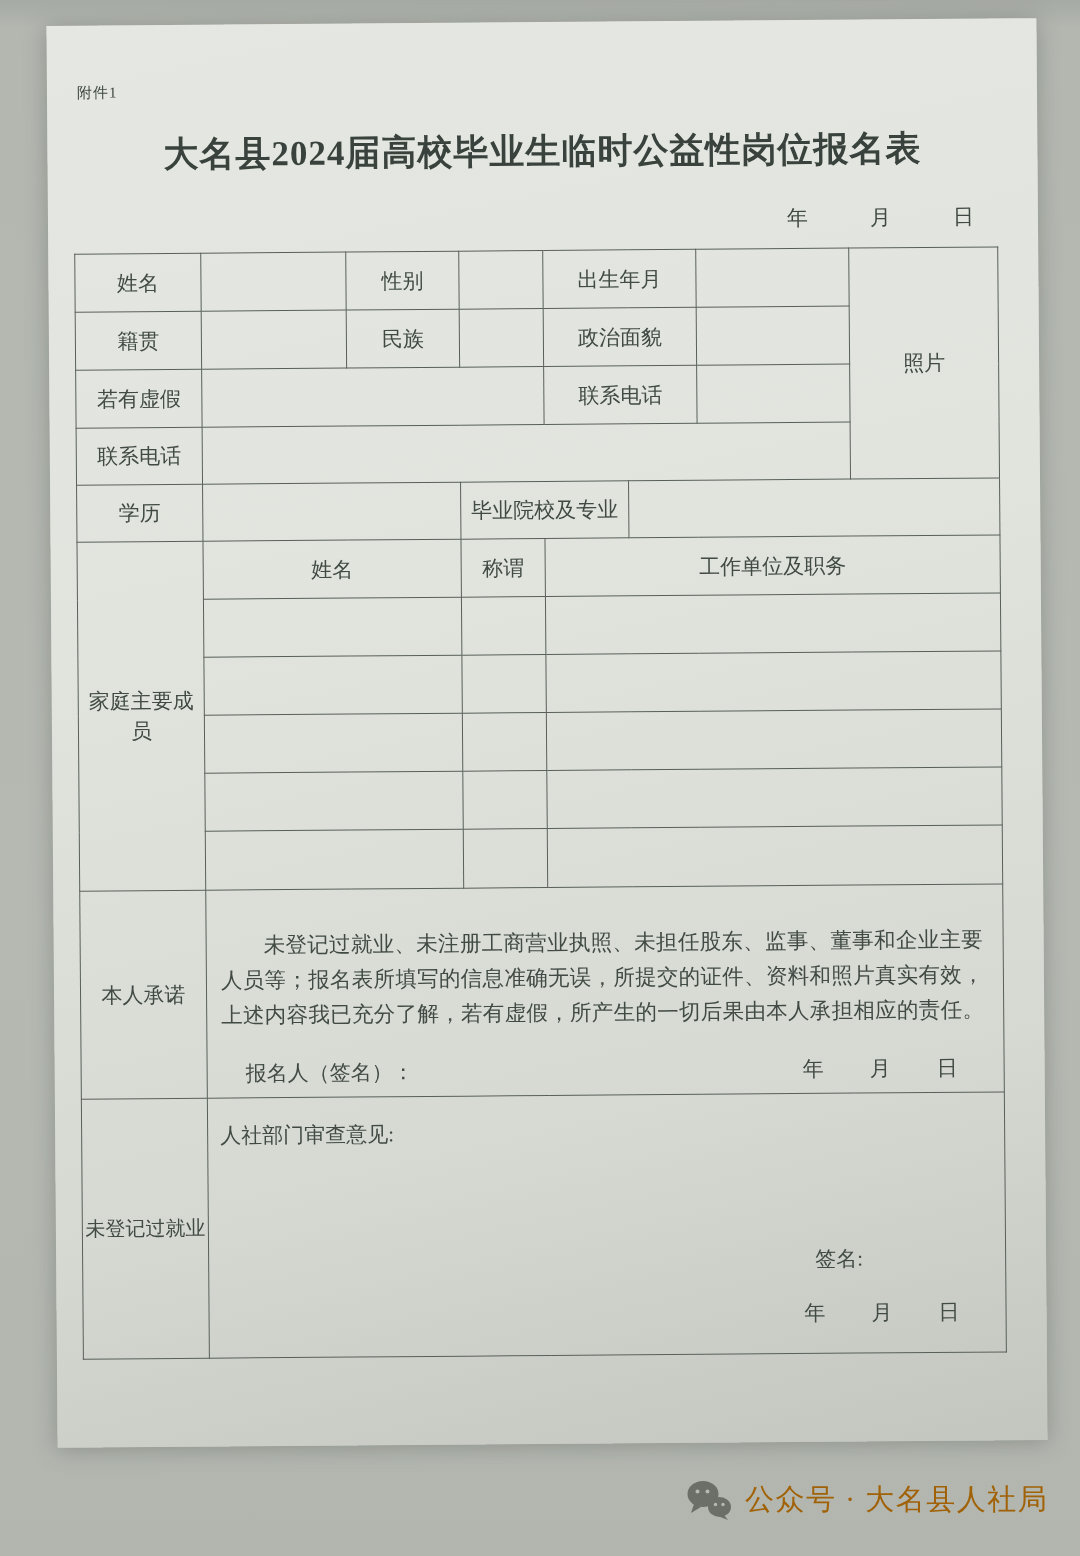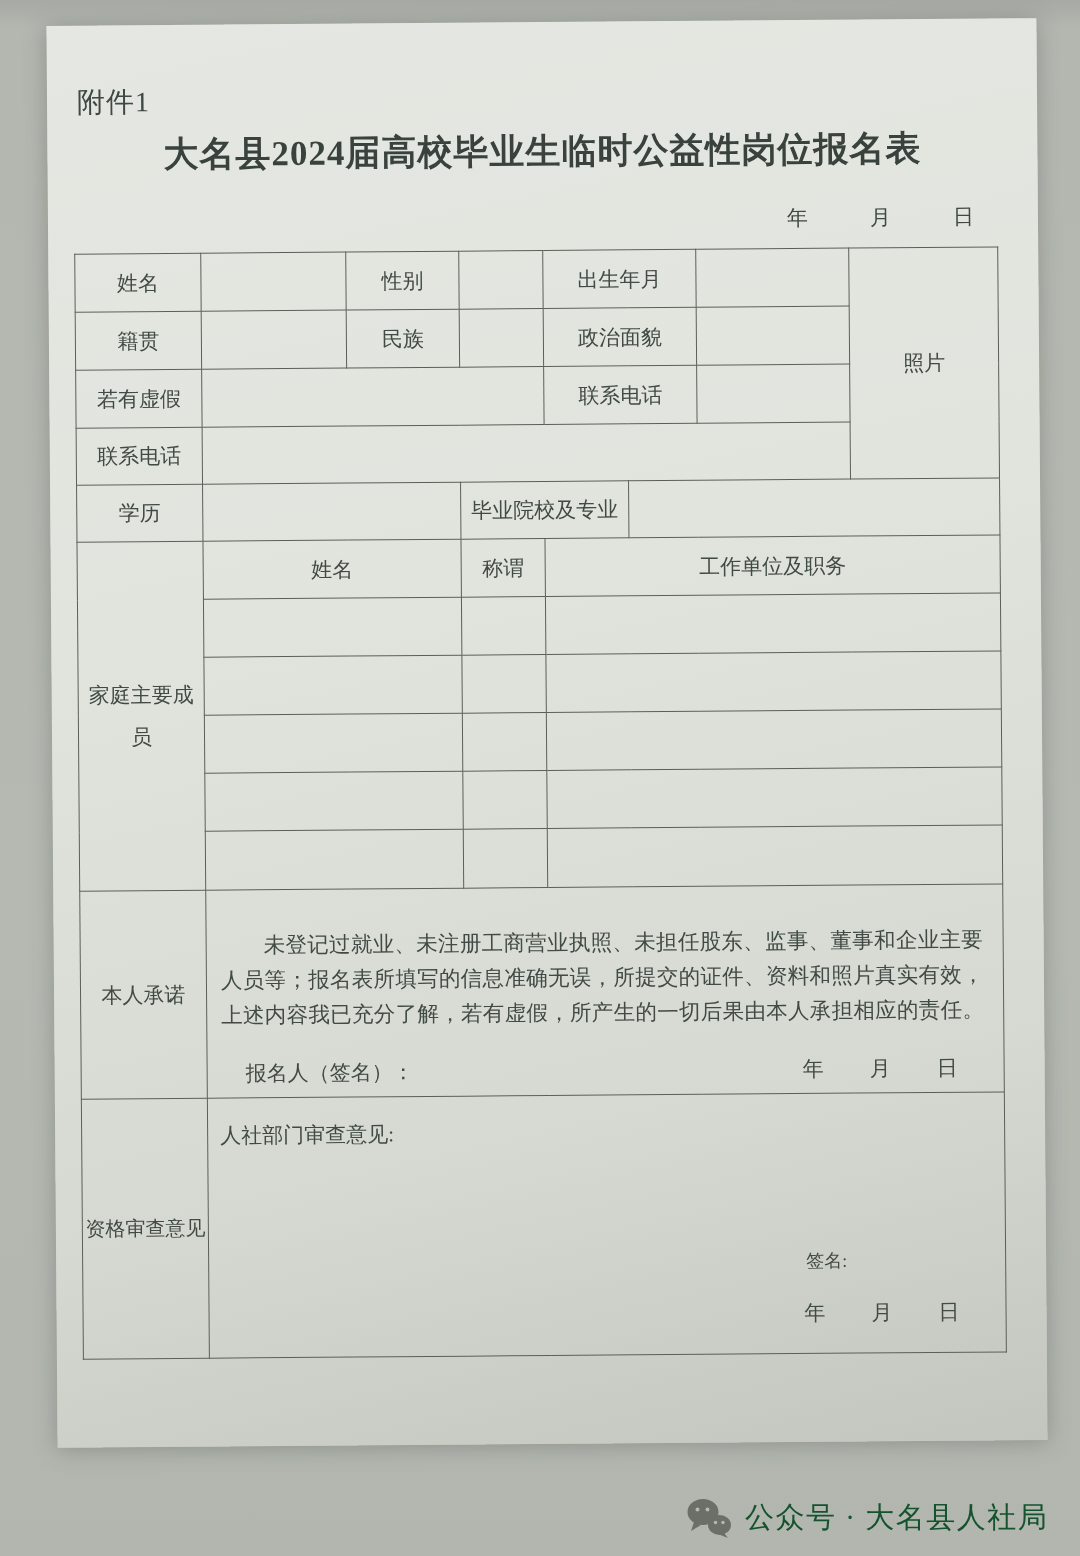--- a/index.html
+++ b/index.html
@@ -8,52 +8,51 @@
     background:linear-gradient(180deg,#a6aaa4 0%,#b3b7b0 28px,#b5b9b2 60%,#b2b6af 100%);
     font-family:"Liberation Serif","DejaVu Serif",serif;
     color:#3f4842;
   }
   .paper{
     position:absolute;left:52px;top:22px;width:990px;height:1422px;
     background:linear-gradient(168deg,#e5e8e2 0%,#e0e4dd 40%,#d5d9d2 75%,#c2c6bf 100%);
     transform:rotate(-0.45deg);
     box-shadow:0 2px 22px rgba(80,85,78,.38);
   }
-  .attachment{position:absolute;left:30px;top:58px;font-size:28px;letter-spacing:1px;text-align:right;}
+  .attachment{position:absolute;left:30px;top:58px;font-size:15px;letter-spacing:1px;text-align:right;}
   .title{
     position:absolute;left:0;right:0;top:106px;margin:0;text-align:center;
     font-size:35px;font-weight:bold;letter-spacing:1px;color:#39423d;
   }
   .topdate{position:absolute;top:184px;right:64px;display:flex;gap:62px;font-size:21px;}
   table.form{
     position:absolute;left:26px;top:228px;width:923px;
     border-collapse:collapse;table-layout:fixed;
   }
   table.form td{
     border:1px solid #59605a;text-align:center;vertical-align:middle;
     font-size:21px;padding:0;color:#414a44;overflow:hidden;
   }
   td.left{text-align:left;}
-  .fam-label{line-height:42px;padding:0 6px;}
+  .fam-label{line-height:30px;padding:0 6px;}
   .tight{white-space:nowrap;font-size:20px;letter-spacing:0;}
   .commit{padding:28px 14px 0 14px;text-align:left;}
   .commit p{margin:0;text-indent:2em;font-size:21.5px;line-height:35px;letter-spacing:.3px;}
   .commit-sign{
     display:flex;justify-content:space-between;align-items:center;
     margin-top:26px;padding-left:24px;padding-right:32px;font-size:21px;
   }
   .dmy{display:flex;gap:46px;}
   .review{position:relative;height:258px;text-align:left;}
   .review-dept{position:absolute;left:12px;top:22px;font-size:21px;}
-  .review-sign{position:absolute;right:158px;bottom:80px;font-size:18px;}
+  .review-sign{position:absolute;right:142px;bottom:80px;font-size:21px;}
   .review-date{position:absolute;right:46px;bottom:26px;font-size:21px;}
   .footer{
     position:absolute;left:686px;top:1480px;display:flex;align-items:center;gap:13px;
-    color:#14532d;
-    margin-top:18px;
+    color:#a16207;
   }
   .footer-text{font-size:29px;letter-spacing:1.5px;}
   .wechat-icon{display:inline-block;line-height:0;}
 </style>
 </head>
 <body>
 
 <div class="paper">
 
   <div class="attachment">附件1</div>
@@ -155,21 +154,21 @@
                 <span>年</span>
                 <span>月</span>
                 <span>日</span>
               </span>
             </div>
           </div>
         </td>
       </tr>
       <tr style="height:260px">
         <td>
-          <span class="tight">资格审查意见</span>
+          <span class="tight">未登记过就业</span>
         </td>
         <td colspan="7" class="left">
           <div class="review">
             <div class="review-dept">人社部门审查意见:</div>
             <div class="review-sign">签名:</div>
             <div class="review-date dmy">
               <span>年</span>
               <span>月</span>
               <span>日</span>
             </div>

